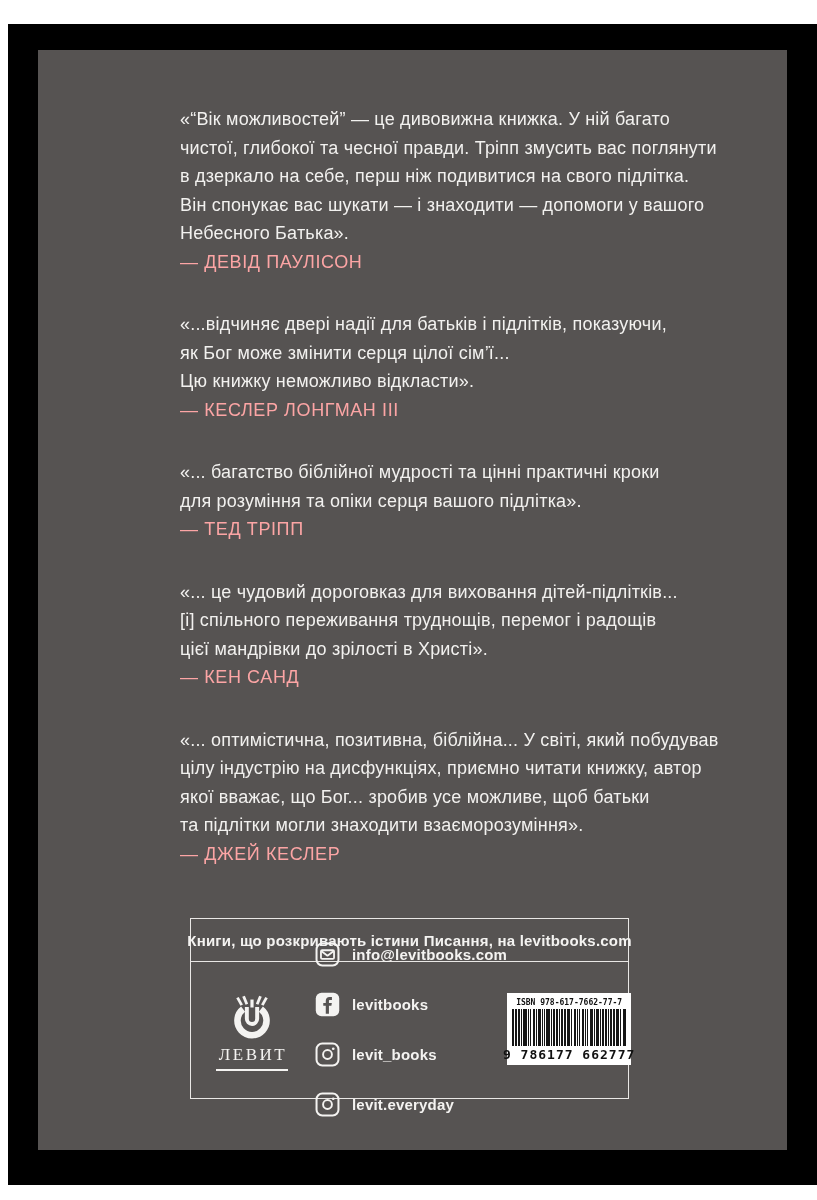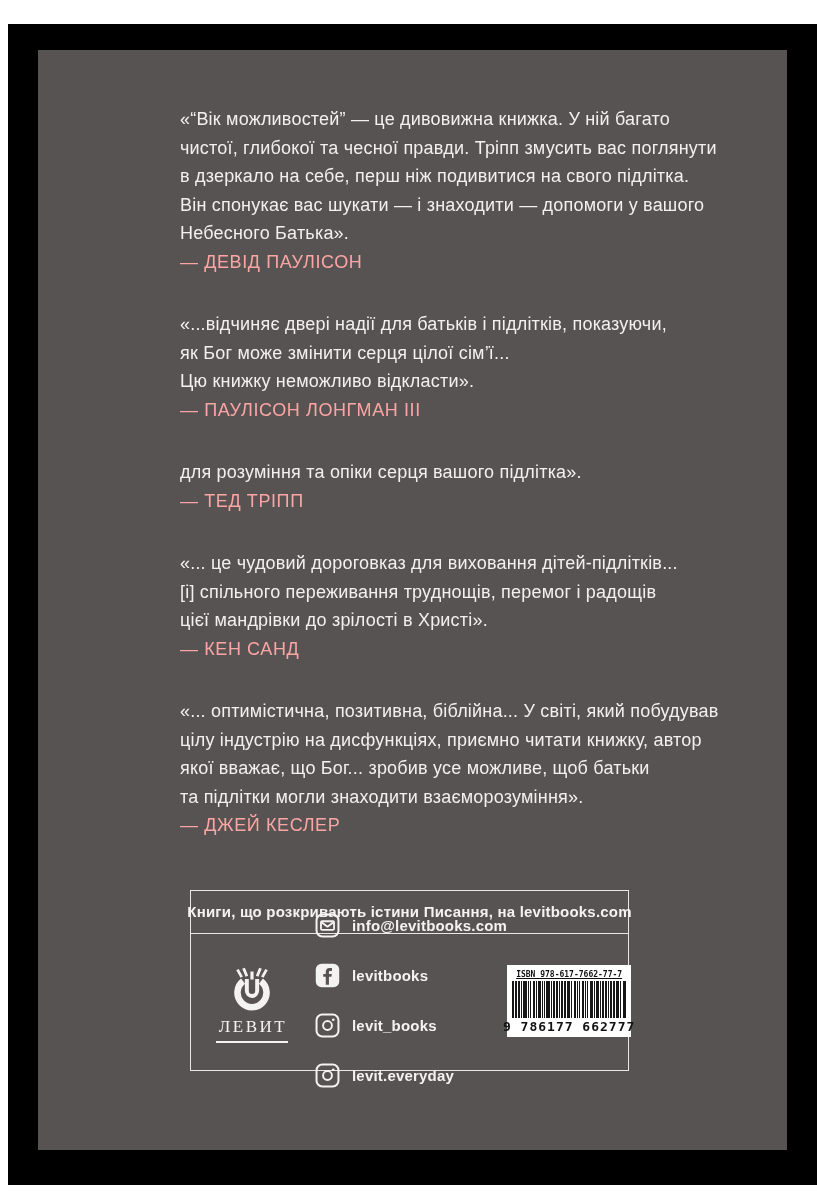--- a/index.html
+++ b/index.html
@@ -50,21 +50,21 @@
   .crow svg { width:25px; height:25px; flex:none; display:block; }
   .clabel { margin-left:12px; color:#f4f3f1; font-size:15px; font-weight:bold; letter-spacing:0.2px; white-space:nowrap; }
 
   .barcode {
     width:124px; height:72px; background:#ffffff; flex:none;
     display:flex; flex-direction:column; align-items:center;
     padding:5px 5px 3px; color:#111;
   }
   .bc-isbn {
     font-family:"DejaVu Sans Mono", monospace; font-size:8px; font-weight:bold;
-    white-space:nowrap; letter-spacing:0;text-decoration:underline;
+    white-space:nowrap; letter-spacing:0;
   }
   .bc-bars { width:100%; height:37px; margin-top:2px; }
   .bc-digits {
     font-family:"DejaVu Sans Mono", monospace; font-size:13px; font-weight:bold;
     letter-spacing:1px; margin-top:1px; white-space:nowrap;
   }
 </style>
 </head>
 <body>
 
@@ -77,24 +77,25 @@
       <div class="qline">в дзеркало на себе, перш ніж подивитися на свого підлітка.</div>
       <div class="qline">Він спонукає вас шукати — і знаходити — допомоги у вашого</div>
       <div class="qline">Небесного Батька».</div>
       <div class="attr">— ДЕВІД ПАУЛІСОН</div>
     </div>
 
     <div class="quote">
       <div class="qline">«...відчиняє двері надії для батьків і підлітків, показуючи,</div>
       <div class="qline">як Бог може змінити серця цілої сім’ї...</div>
       <div class="qline">Цю книжку неможливо відкласти».</div>
-      <div class="attr">— ПАУЛІСОН ЛОНГМАН III</div>
-    </div>
-
-    <div class="quote">
+      <div class="attr">— КЕСЛЕР ЛОНГМАН III</div>
+    </div>
+
+    <div class="quote">
+      <div class="qline">«... багатство біблійної мудрості та цінні практичні кроки</div>
       <div class="qline">для розуміння та опіки серця вашого підлітка».</div>
       <div class="attr">— ТЕД ТРІПП</div>
     </div>
 
     <div class="quote">
       <div class="qline">«... це чудовий дороговказ для виховання дітей-підлітків...</div>
       <div class="qline">[і] спільного переживання труднощів, перемог і радощів</div>
       <div class="qline">цієї мандрівки до зрілості в Христі».</div>
       <div class="attr">— КЕН САНД</div>
     </div>

